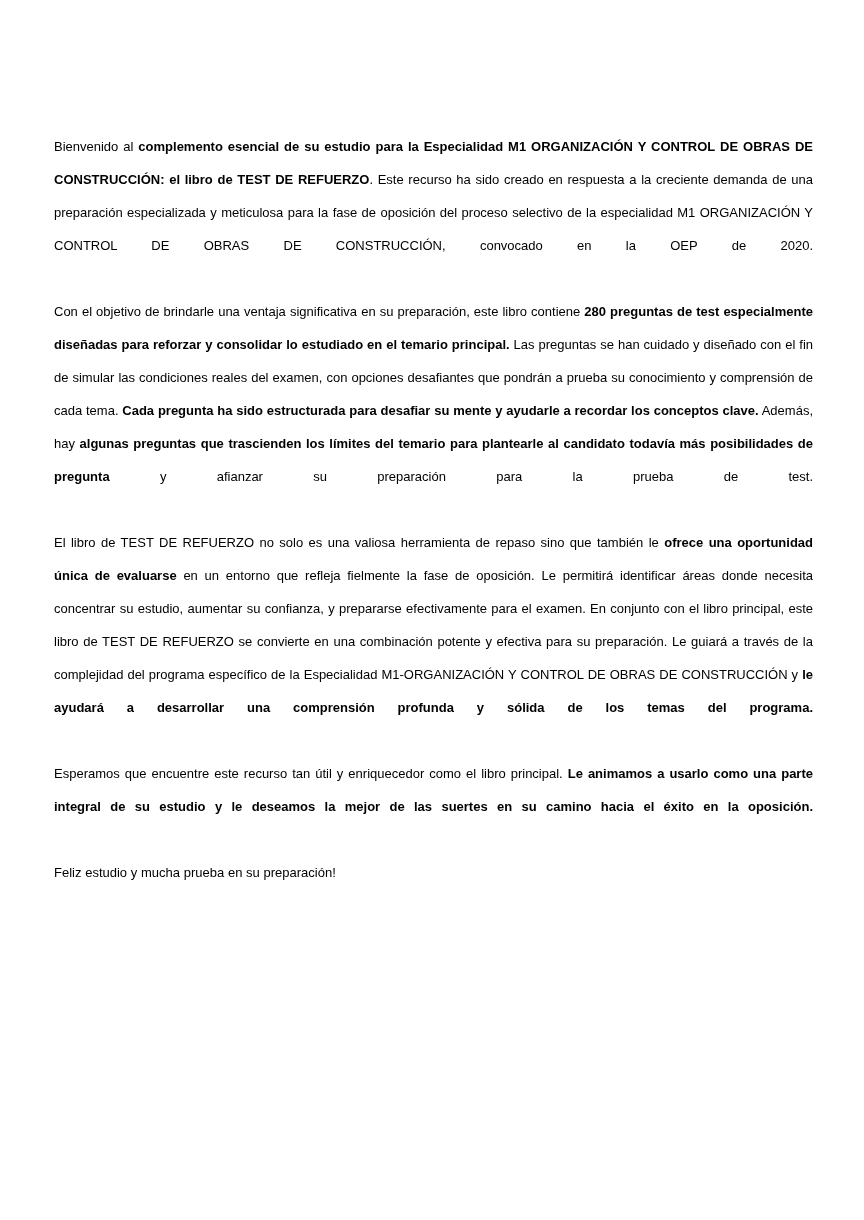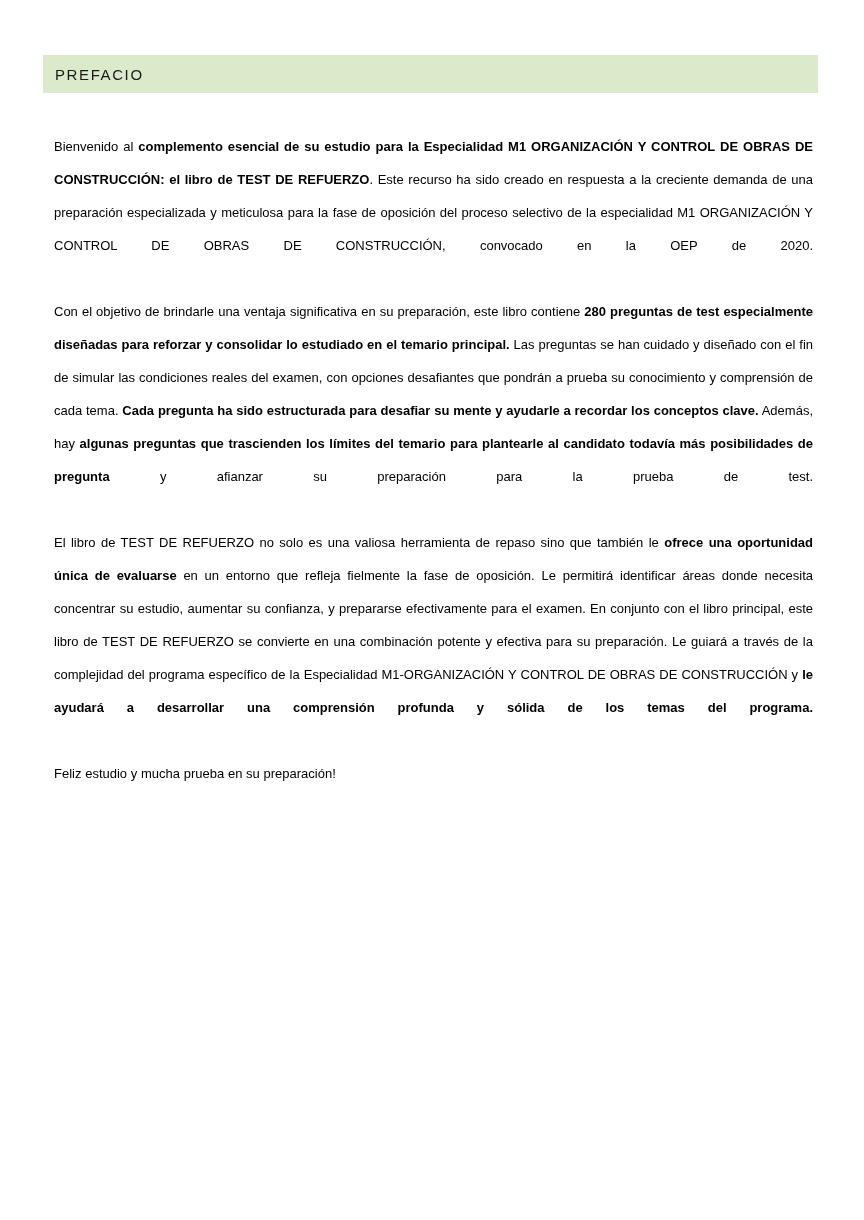--- a/index.html
+++ b/index.html
@@ -78,24 +78,22 @@
   .para.no-justify {
     text-align: left;
   }
   .para.no-justify::after { display: none; }
 </style>
 </head>
 <body style="background: rgb(255, 255, 255); color: rgb(0, 0, 0);">
 
 <div class="page">
 
-  <div class="section-band" style="background: rgb(218, 234, 203);">
-    <span class="section-band-title">PREFACIO</span>
-  </div>
 
   <div class="body-column" id="body-column">
       <p class="para"><span>Bienvenido al </span><b>complemento esencial de su estudio para la Especialidad M1 ORGANIZACIÓN Y CONTROL DE OBRAS DE CONSTRUCCIÓN: el libro de TEST DE REFUERZO</b><span>. Este recurso ha sido creado en respuesta a la creciente demanda de una preparación especializada y meticulosa para la fase de oposición del proceso selectivo de la especialidad M1 ORGANIZACIÓN Y CONTROL DE OBRAS DE CONSTRUCCIÓN, convocado en la OEP de 2020.</span></p>
       <p class="para"><span>Con el objetivo de brindarle una ventaja significativa en su preparación, este libro contiene </span><b>280 preguntas de test especialmente diseñadas para reforzar y consolidar lo estudiado en el temario principal.</b><span> Las preguntas se han cuidado y diseñado con el fin de simular las condiciones reales del examen, con opciones desafiantes que pondrán a prueba su conocimiento y comprensión de cada tema. </span><b>Cada pregunta ha sido estructurada para desafiar su mente y ayudarle a recordar los conceptos clave.</b><span> Además, hay </span><b>algunas preguntas que trascienden los límites del temario para plantearle al candidato todavía más posibilidades de pregunta</b><span> y afianzar su preparación para la prueba de test.</span></p>
       <p class="para"><span>El libro de TEST DE REFUERZO no solo es una valiosa herramienta de repaso sino que también le </span><b>ofrece una oportunidad única de evaluarse</b><span> en un entorno que refleja fielmente la fase de oposición. Le permitirá identificar áreas donde necesita concentrar su estudio, aumentar su confianza, y prepararse efectivamente para el examen. En conjunto con el libro principal, este libro de TEST DE REFUERZO se convierte en una combinación potente y efectiva para su preparación. Le guiará a través de la complejidad del programa específico de la Especialidad M1-ORGANIZACIÓN Y CONTROL DE OBRAS DE CONSTRUCCIÓN y </span><b>le ayudará a desarrollar una comprensión profunda y sólida de los temas del programa.</b></p>
+      <p class="para"><span>Esperamos que encuentre este recurso tan útil y enriquecedor como el libro principal. </span><b>Le animamos a usarlo como una parte integral de su estudio y le deseamos la mejor de las suertes en su camino hacia el éxito en la oposición.</b></p>
       <p class="para no-justify"><span>Feliz estudio y mucha prueba en su preparación!</span></p>
     </div>
 
 </div>
 
 </body></html>

